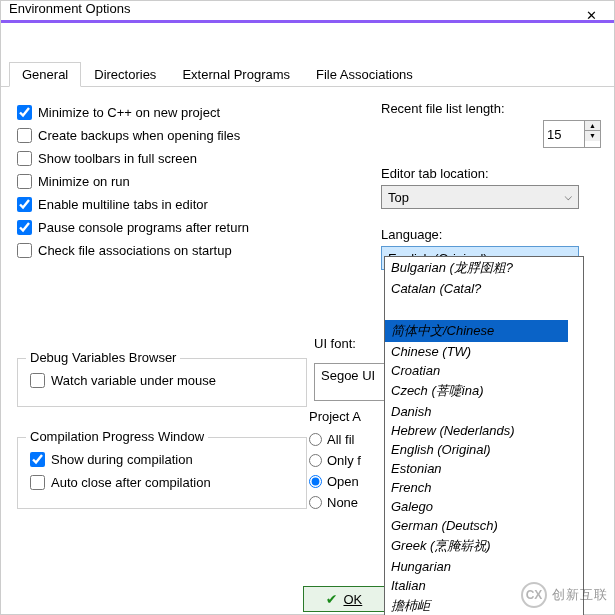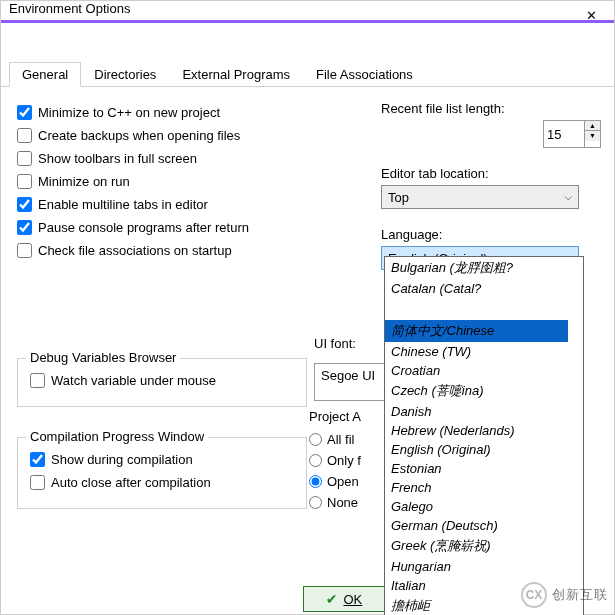--- a/index.html
+++ b/index.html
@@ -34,21 +34,21 @@
 .radio input { margin: 0 5px 0 0; }
 .dropdown-list { position: absolute; left: 383px; top: 255px; width: 200px; height: 360px; background: #fff; border: 1px solid #666; overflow: hidden; z-index: 10; font-style: italic; }
 .dropdown-list .items { width: 183px; float: left; }
 .dropdown-list .item { padding: 2px 6px; white-space: nowrap; overflow: hidden; }
 .dropdown-list .item.sel { background: #0a63c7; color: #000000; margin-top: 22px; }
 .ok-btn { position: absolute; left: 302px; top: 585px; width: 82px; height: 26px; border: 1px solid #2a7a2a; background: #e8f3e8; display: flex; align-items: center; justify-content: center; gap: 6px; font-size: 13px; }
 .ok-btn .chkmark { color: #1a8a1a; font-size: 14px; }
 .ok-btn .uline { text-decoration: underline; }
 .watermark { position: absolute; right: 6px; bottom: 6px; display: flex; align-items: center; gap: 5px; opacity: 0.55; z-index: 20; }
 .watermark .logo { width: 26px; height: 26px; border: 2px solid #999; border-radius: 50%; display: flex; align-items: center; justify-content: center; font-size: 12px; font-weight: bold; color: #777; }
-.watermark .txt { font-size: 13px; color: #000000; letter-spacing: 1px; }
+.watermark .txt { font-size: 13px; color: #404040; letter-spacing: 1px; }
 </style>
 </head>
 <body>
 
 <div class="window">
   <div class="titlebar">
     <span class="title">Environment Options</span>
     <div class="close"><span>✕</span></div>
   </div>
 

